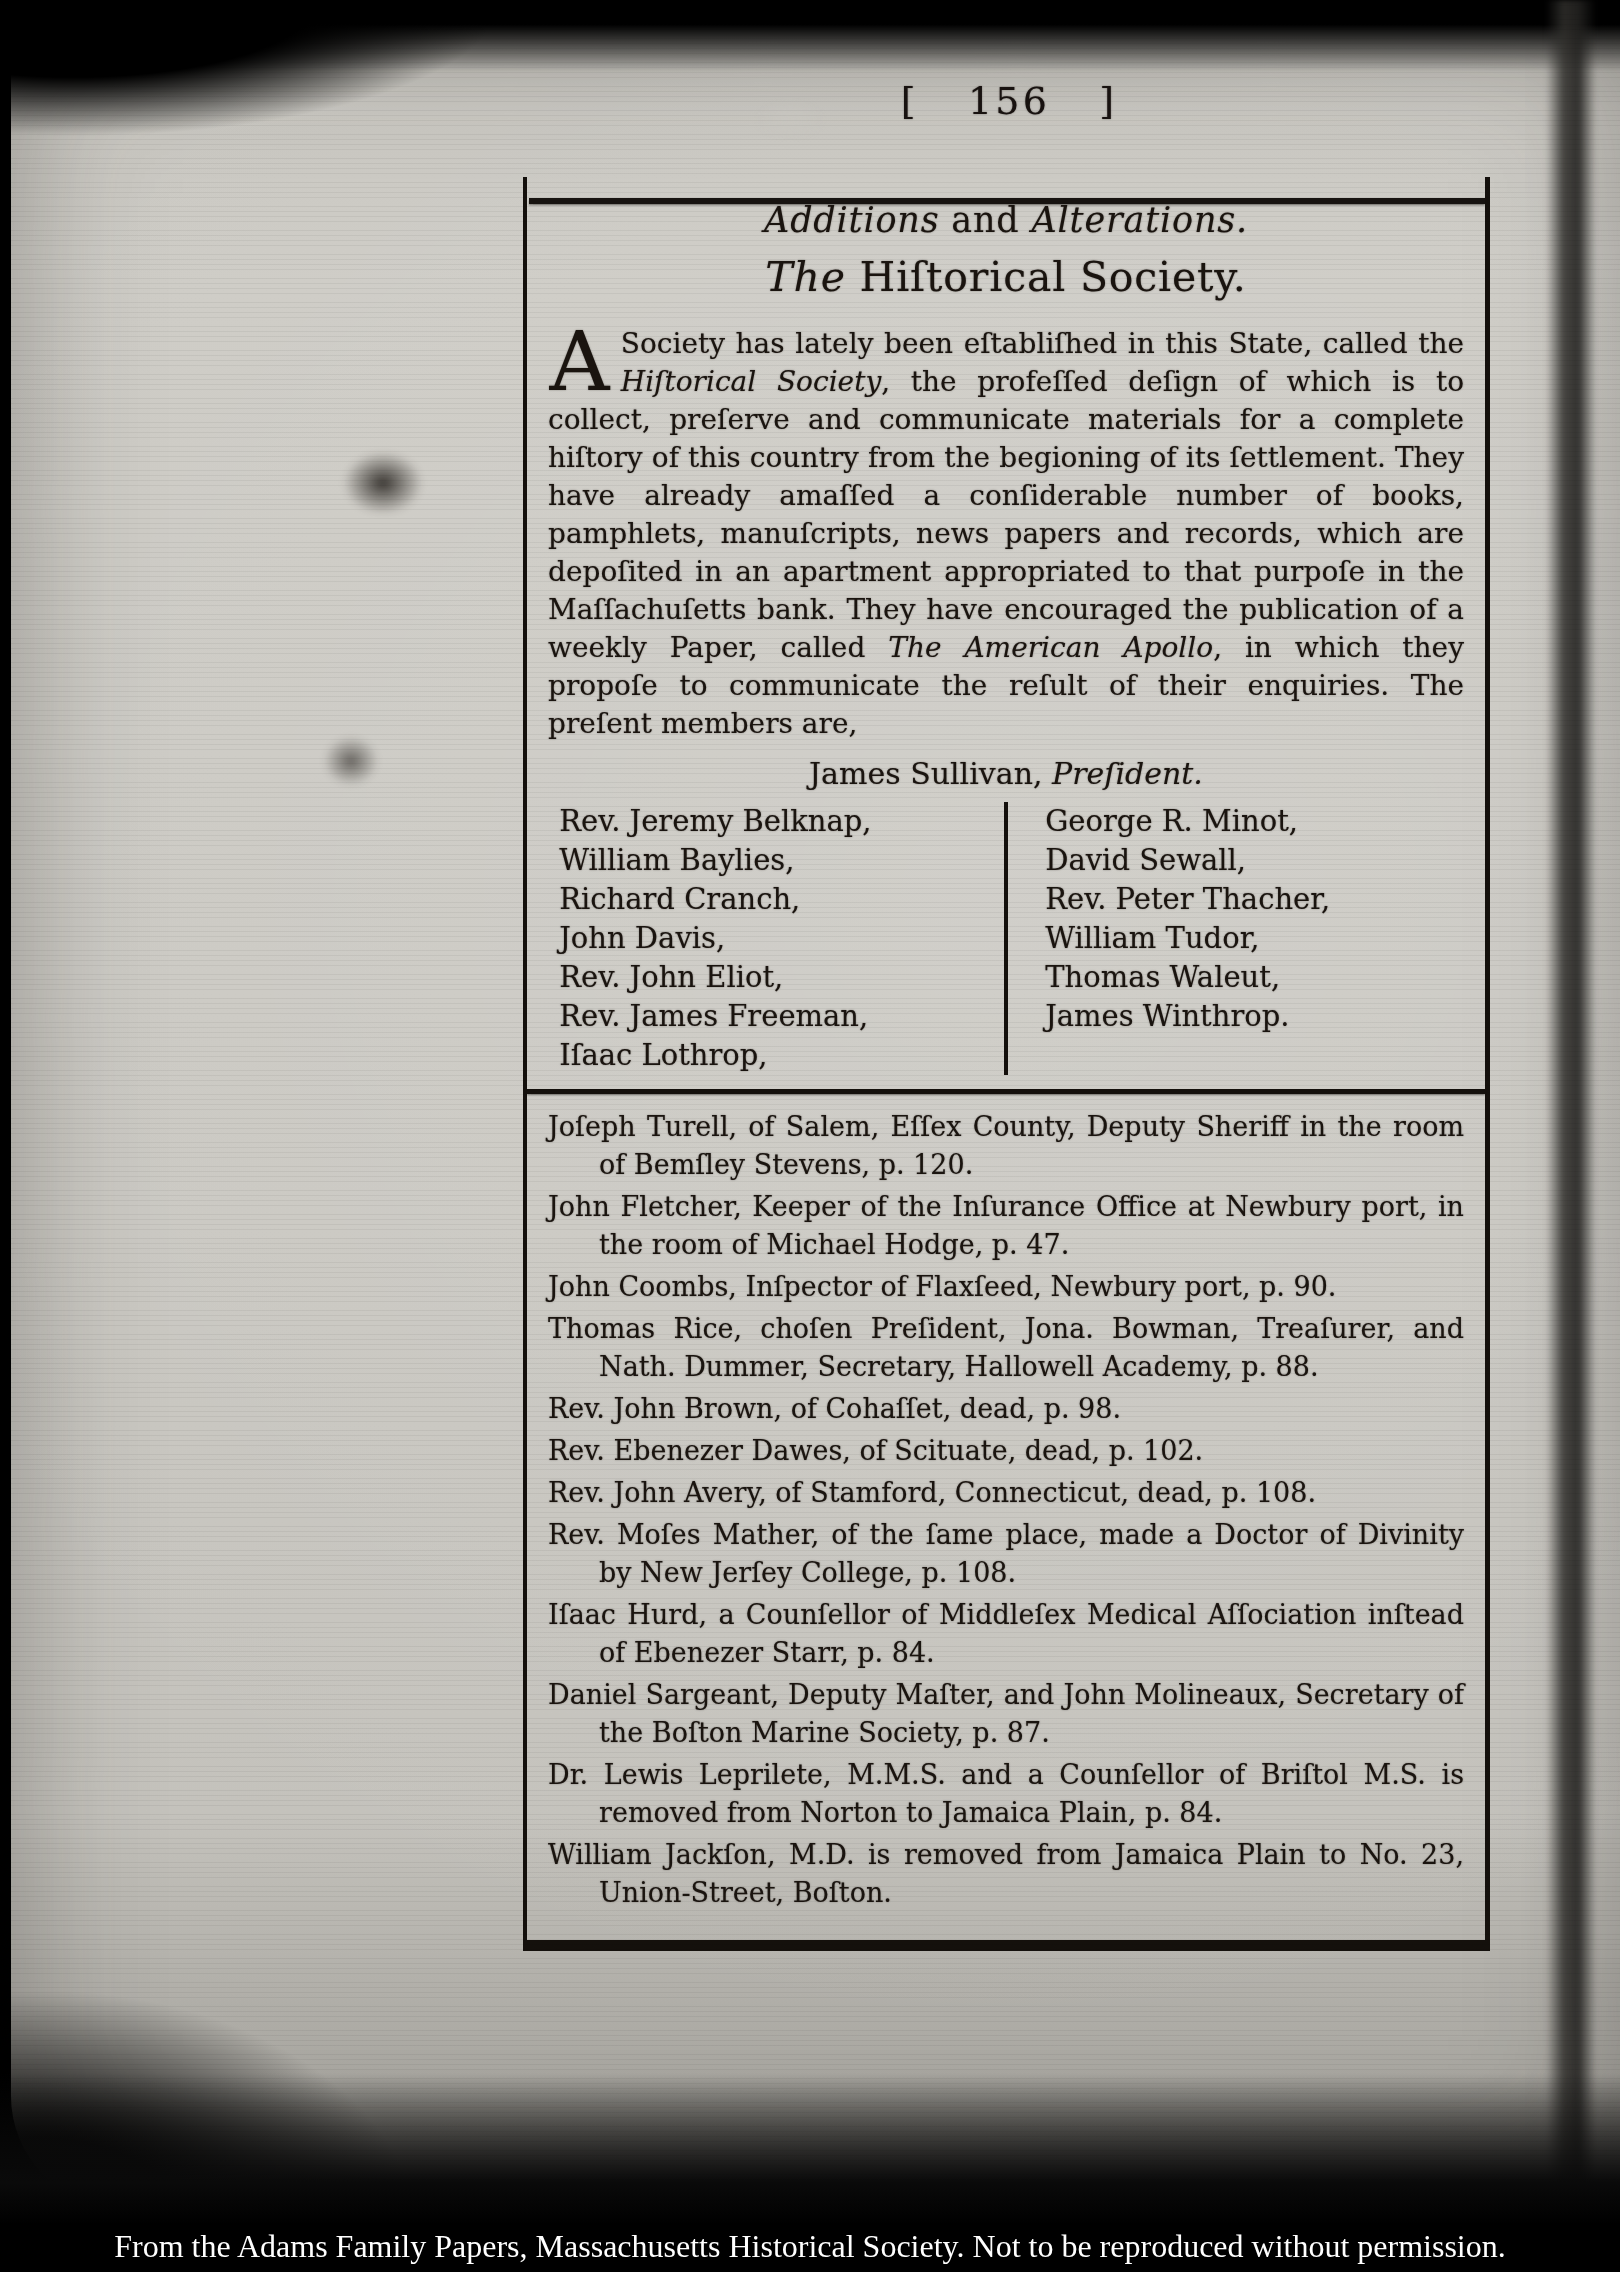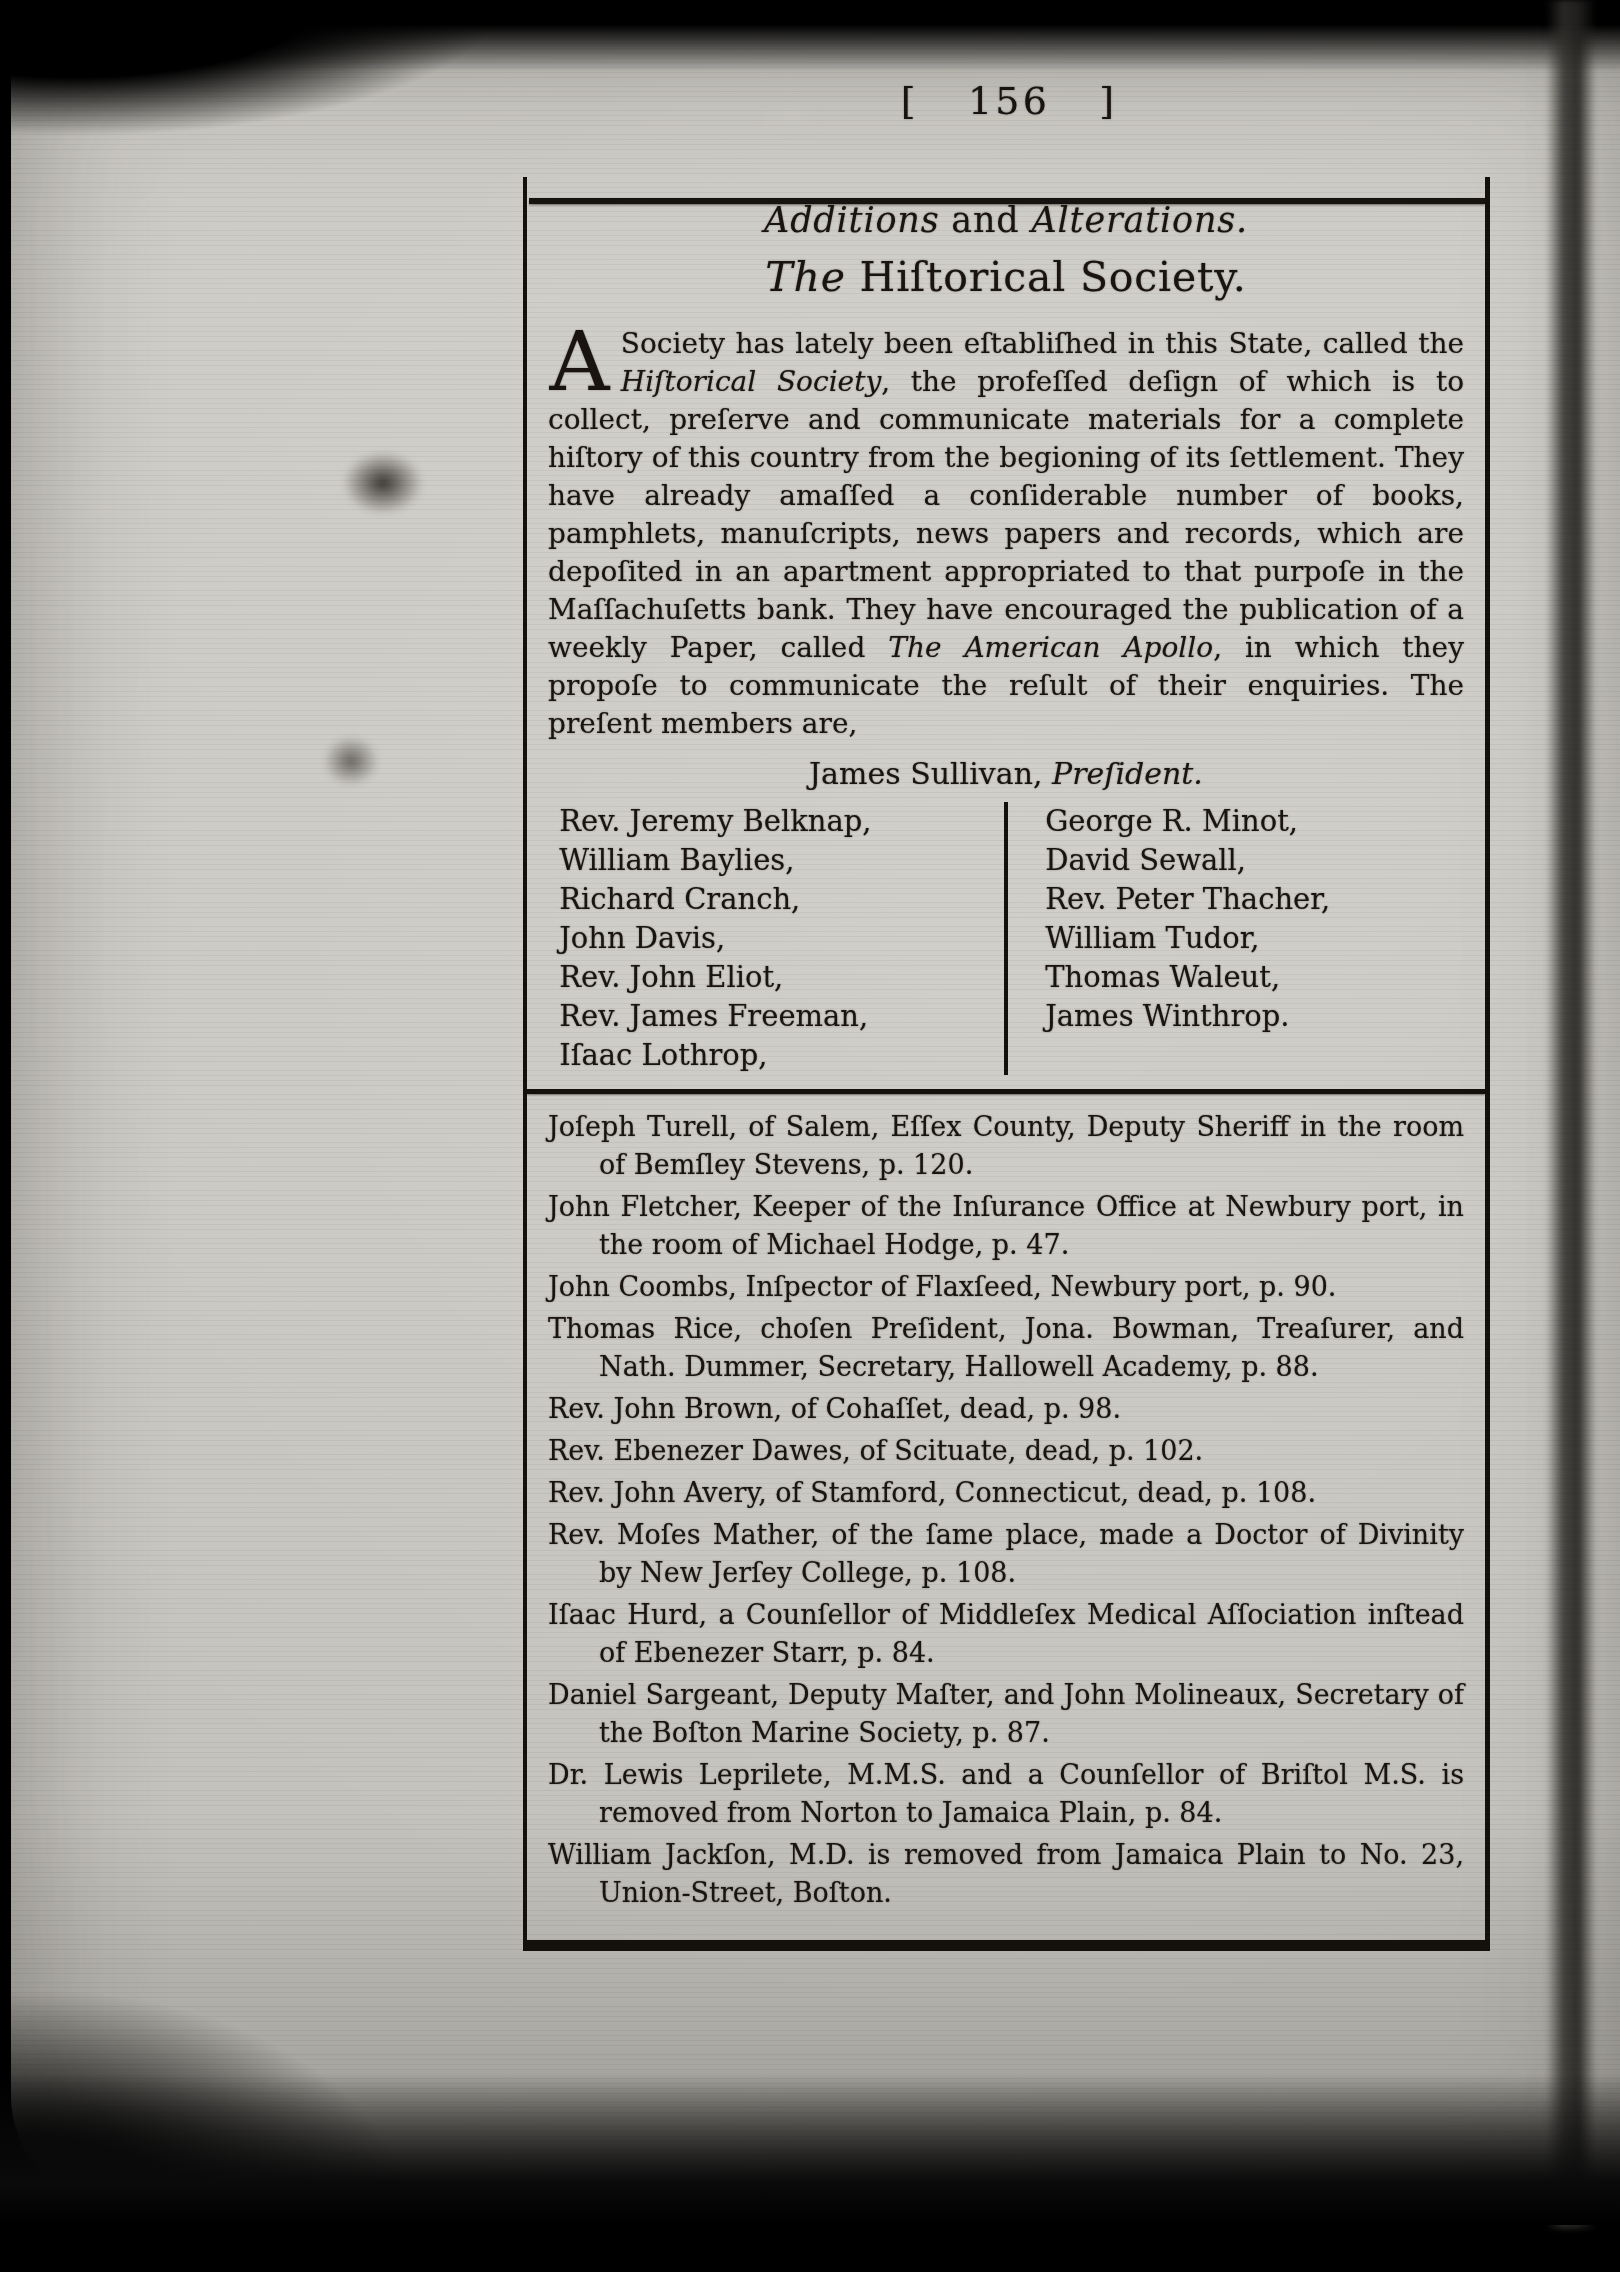--- a/index.html
+++ b/index.html
@@ -162,15 +162,18 @@
       <div class="entry">Dr. Lewis Leprilete, M.M.S. and a Counſellor of Briſtol M.S. is removed from Norton to Jamaica Plain, p. 84.</div>
       <div class="entry">William Jackſon, M.D. is removed from Jamaica Plain to No. 23, Union-Street, Boſton.</div>
     </div>
 
   </div>
 
   <div class="corner-bl"></div>
   <div class="bottom-fade"></div>
   <div class="scanlines"></div>
 
+  <div class="caption">
+    <span>From the Adams Family Papers, Massachusetts Historical Society. Not to be reproduced without permission.</span>
+  </div>
 
 </div>
 
 
 </body></html>

